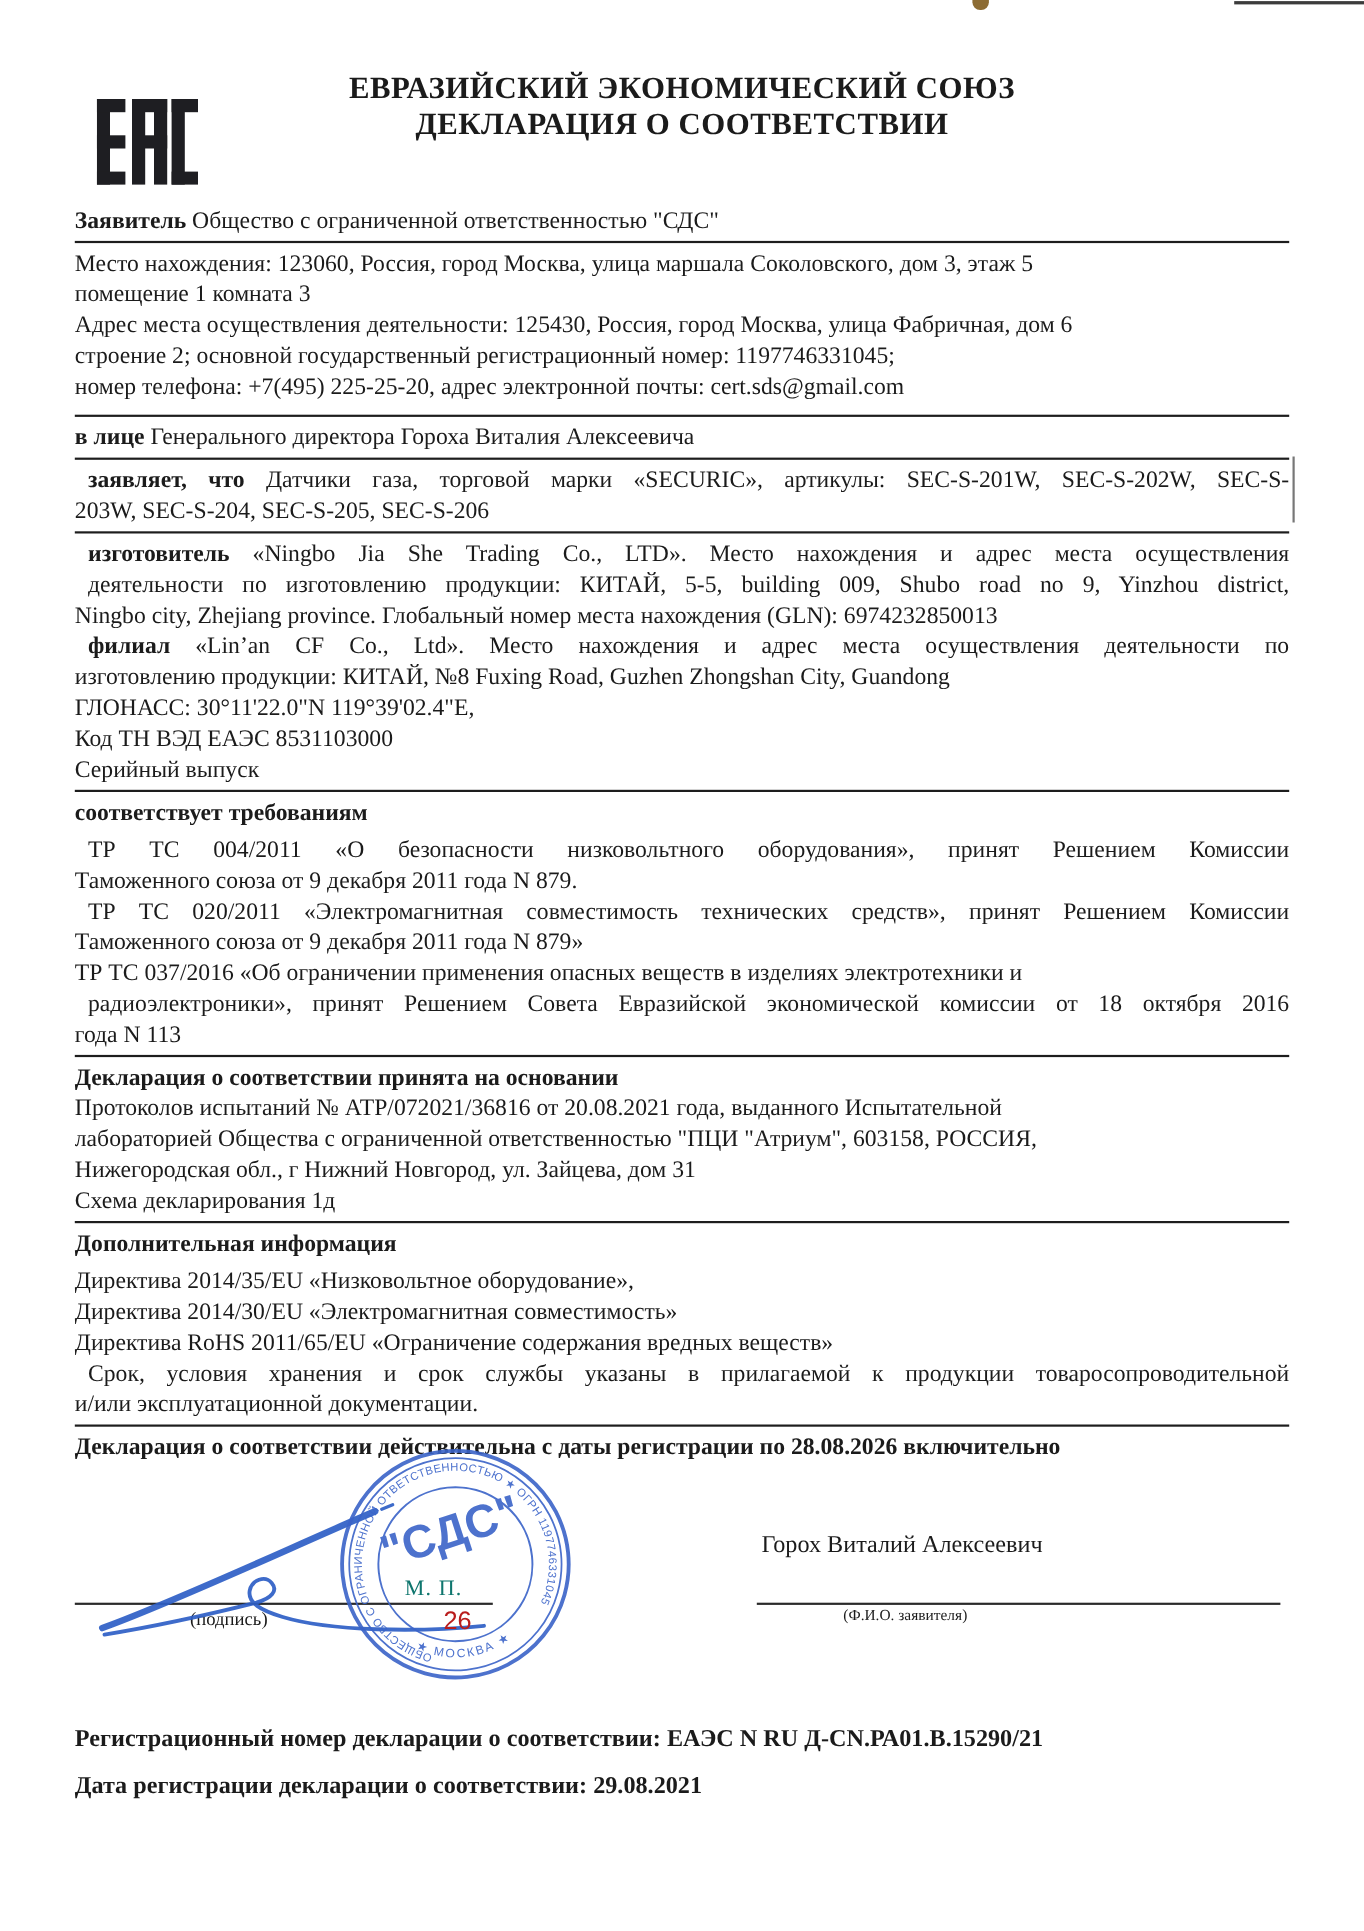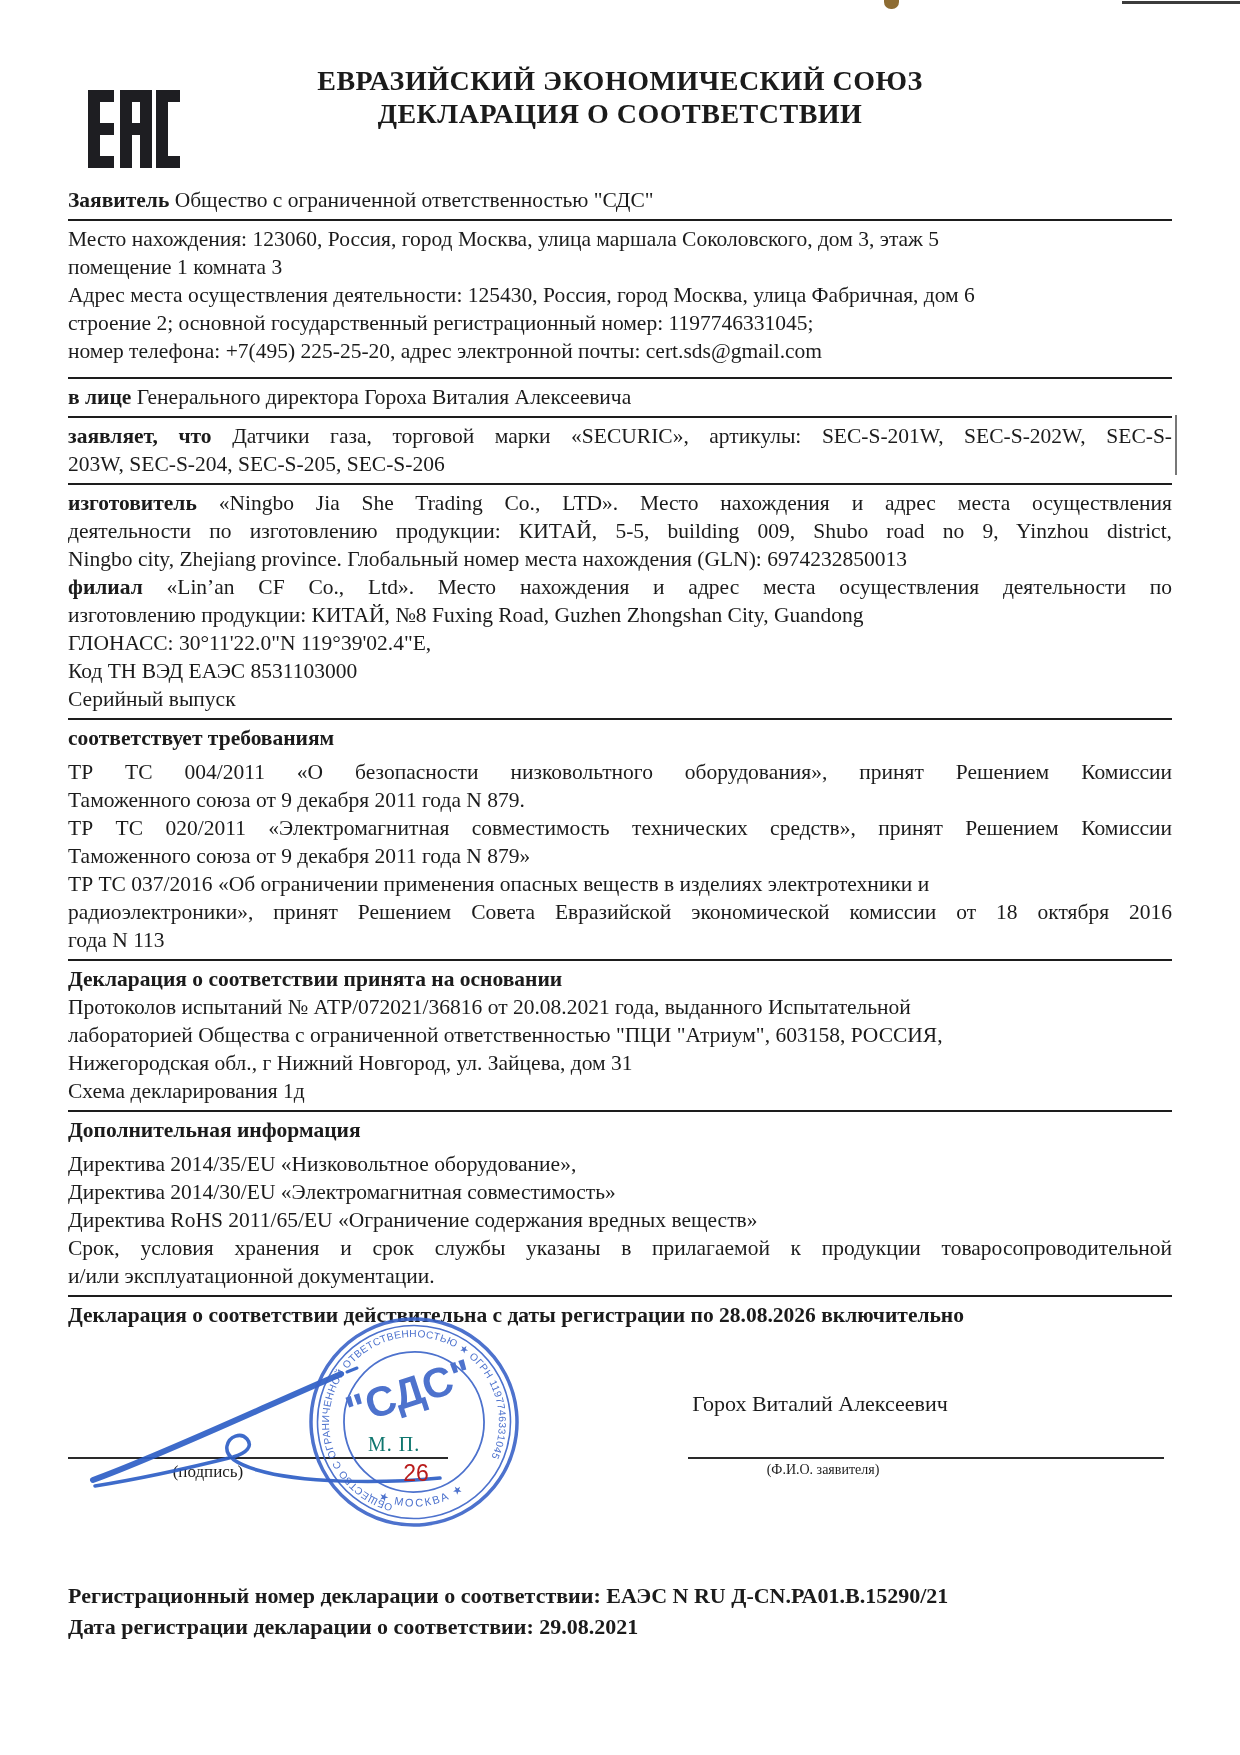--- a/index.html
+++ b/index.html
@@ -15,21 +15,21 @@
   }
   
   .artifact-topline{position:absolute;top:1px;right:0;width:118px;height:3px;background:#3c3c3c;}
   .artifact-dot{position:absolute;top:0;left:884px;width:15px;height:9px;background:#8d6c33;border-radius:0 0 7px 7px;}
   .artifact-vline{position:absolute;right:-5px;top:-7px;width:2px;height:60px;background:#555;opacity:.8;}
 
   .eac-logo{position:absolute;left:88px;top:90px;}
   .doc-title{ text-align:center; font-weight:bold; font-size:28px; line-height:33px; letter-spacing:.5px; }
 
   .ln{font-size:21.5px;line-height:28px;}
-  .jl{text-align:justify;text-align-last:justify;}
+  .jl{text-align:justify;text-align-last:justify;margin-left:12px;}
   .bld{font-weight:bold;}
   .lbl{font-weight:bold;}
   .rule{border-top:2px solid #1d1d1d;height:0;margin:5px 0 4px 0;}
   .applicant{margin-top:56px;}
   .details{margin-bottom:12px;}
   .sec-declares{position:relative;}
   .gap6{margin-bottom:6px;}
 
   
   .sig-area{position:relative;height:236px;}
@@ -38,22 +38,22 @@
   .sig-line.right{left:620px;width:476px;}
   .sign-label{position:absolute;left:60px;top:133px;width:160px;text-align:center;font-size:17px;}
   .fio-label{position:absolute;left:620px;top:133px;width:270px;text-align:center;font-size:14px;}
   .fio-name{position:absolute;left:557px;top:62px;width:390px;text-align:center;font-size:22px;}
   .mp-label{position:absolute;left:300px;top:104px;width:96px;text-align:left;font-size:20px;letter-spacing:1px;color:#0f766e;z-index:3;}
   .stamp-number{position:absolute;left:318px;top:131px;width:60px;text-align:center;font-size:23px;color:#b91c1c;z-index:3;font-family:Liberation Sans, sans-serif;}
   .stamp-svg{position:absolute;left:238px;top:-15px;z-index:2;transform:rotate(-6deg);opacity:.9;}
   .signature-svg{position:absolute;left:17px;top:33px;z-index:1;}
 
   .regln{font-weight:bold;font-size:22px;line-height:30px;}
-  .reg-number{margin-top:16px;}
-  .reg-date{margin-top:1px;}
+  .reg-number{margin-top:0;}
+  .reg-date{margin-top:13px;}
 </style>
 </head>
 <body>
 
 <div class="page">
 
   <span class="artifact-topline"></span>
   <span class="artifact-dot"></span>
 
   <div class="eac-logo">

